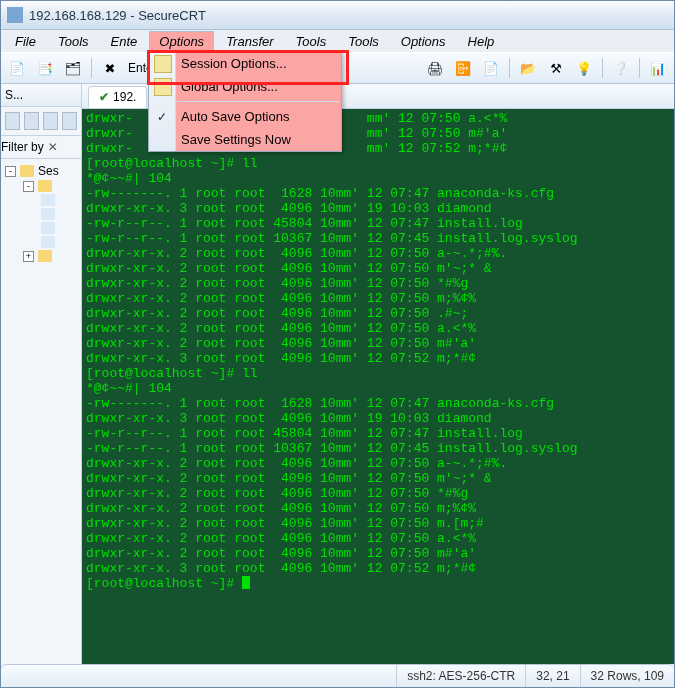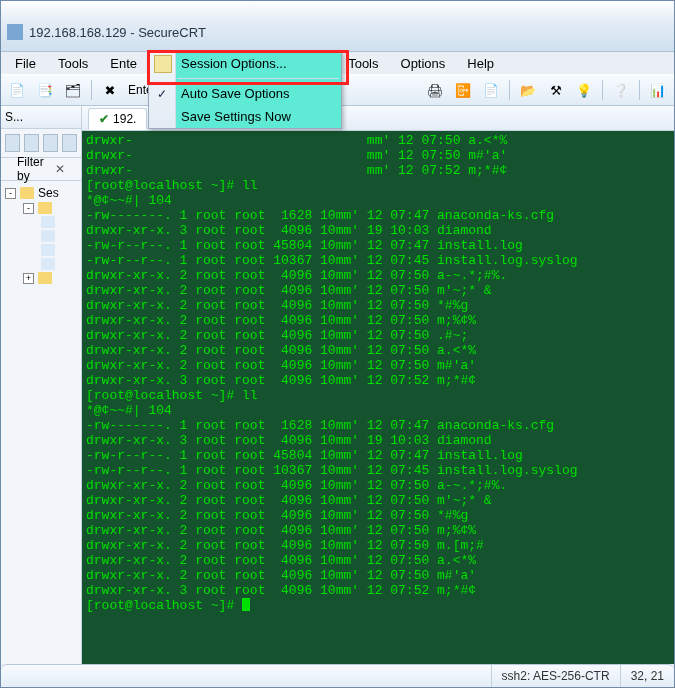--- a/index.html
+++ b/index.html
@@ -1,45 +1,45 @@
 <!DOCTYPE html>
 <html><head>
 <meta charset="utf-8">
 <style>
   html,body{margin:0;padding:0;font-family:"Segoe UI",Tahoma,Arial,sans-serif;font-size:13px;
             background:#e9eff5;color:#000;}
   .window{width:675px;height:688px;box-sizing:border-box;background:#e9eff5;
           border:1px solid #6d8aa8;display:flex;flex-direction:column;position:relative;}
   
   .titlebar{height:28px;background:linear-gradient(#fdfeff,#e5edf6 40%,#cfe0ef);
-            display:flex;align-items:flex-end;padding:11px 6px;border-bottom:1px solid #aebfd0;}
+            display:flex;align-items:center;padding:0 6px;border-bottom:1px solid #aebfd0;}
   .titlebar .appicon{width:16px;height:16px;margin-right:6px;background:#79a6d2;}
   .titlebar .title{font-size:13px;color:#25364a;}
   
-  .menubar{height:22px;display:flex;align-items:center;padding:0 4px;gap:2px;}
+  .menubar{height:22px;display:flex;align-items:center;padding:0 4px;gap:2px;font-style:italic;}
   .menubar .item{padding:2px 9px;border:1px solid transparent;cursor:default;}
   .menubar .item.open{background:#fca5a5;border:1px solid #a9c0da;border-bottom:1px solid #fff;}
   
   .toolbar{height:30px;background:linear-gradient(#f7fbff,#e2ecf6);
            border-top:1px solid #fff;border-bottom:1px solid #b5c6d8;
            display:flex;align-items:center;padding:0 4px;gap:4px;}
   .toolbar .tbtn{width:22px;height:22px;display:flex;align-items:center;justify-content:center;
                  border:1px solid transparent;}
   .toolbar .sep{width:1px;height:20px;background:#b5c6d8;margin:0 2px;}
   .toolbar input.entry{height:18px;width:28px;border:1px solid #a7b8c9;background:#fff;font-size:12px;}
   
   .body{flex:1;display:flex;overflow:hidden;}
   .sidebar{width:80px;background:#f2f6fa;border-right:1px solid #c4d2e0;
            display:flex;flex-direction:column;font-size:12px;overflow:hidden;}
   .side-tabs{height:22px;background:linear-gradient(#f7fbff,#e4edf6);display:flex;align-items:center;
              padding:0 4px;border-bottom:1px solid #c4d2e0;}
   .side-tool{height:24px;display:flex;align-items:center;gap:4px;padding:2px 4px;
              border-bottom:1px solid #c4d2e0;}
   .side-tool .mini{width:16px;height:16px;background:#d5e3f1;border:1px solid #abc;}
-  .side-filter{height:22px;display:flex;align-items:center;padding:0 16px;
+  .side-filter{height:22px;display:flex;align-items:center;padding:0 0;
                border-bottom:1px solid #c4d2e0;}
   .side-filter .x{margin-left:4px;color:#555;}
   .tree{flex:1;padding:4px 2px;overflow:hidden;}
   .tree .node{display:flex;align-items:center;gap:4px;padding:1px 0 1px 2px;white-space:nowrap;}
   .tree .node .exp{width:9px;height:9px;border:1px solid #888;font-size:9px;line-height:9px;
                    text-align:center;background:#fff;}
   .tree .node .fold{width:14px;height:12px;background:#f7d774;border-radius:1px;}
   .tree .indent{width:14px;}
   
   .termwrap{flex:1;display:flex;flex-direction:column;overflow:hidden;}
@@ -54,21 +54,21 @@
             white-space:pre;}
   .terminal .cursor{display:inline-block;width:8px;height:13px;background:#00e000;vertical-align:-2px;}
   
   .statusbar{height:22px;background:linear-gradient(#f7fbff,#e4edf6);
              border-top:1px solid #b5c6d8;display:flex;align-items:center;
              font-size:12px;color:#333;border-radius:6px;}
   .statusbar .cell{padding:0 10px;border-left:1px solid #c4d2e0;height:100%;
                    display:flex;align-items:center;}
   .statusbar .spacer{flex:1;}
   
-  .dropdown{position:absolute;left:147px;top:50px;width:192px;background:#5eead4;
+  .dropdown{position:absolute;left:147px;top:50px;width:192px;background:#fca5a5;
             border:1px solid #9aaabf;box-shadow:2px 2px 4px rgba(0,0,0,.25);z-index:20;}
   .dropdown .gutter{position:absolute;left:0;top:0;bottom:0;width:26px;
                     background:linear-gradient(#f0f5fa,#e3ecf5);border-right:1px solid #d0dceb;}
   .dropdown .ditem{position:relative;height:23px;display:flex;align-items:center;padding-left:32px;}
   .dropdown .dsep{height:1px;background:#d0dceb;margin:3px 2px 3px 28px;}
   .dropdown .dicon{position:absolute;left:5px;width:16px;height:16px;display:flex;
                    align-items:center;justify-content:center;font-size:12px;}
   .dropdown .dicon.doc{background:#f2e6a0;border:1px solid #c9b45a;}
   .dropdown .dicon.chk{color:#224;}
   
@@ -216,28 +216,33 @@
 drwxr-xr-x. 3 root root  4096 10mm' 12 07:52 m;*#¢ 
 [root@localhost ~]# <span class="cursor"></span></div>
     </div>
 
   </div>
 
   <div class="statusbar">
     <div class="spacer"></div>
     <div class="cell">ssh2: AES-256-CTR</div>
     <div class="cell">32, 21</div>
+    <div class="cell">32 Rows, 109</div>
   </div>
 
   <div class="dropdown">
     <div class="gutter"></div>
     <div class="ditem">
       <span class="dicon doc"></span>
       <span>Session Options...</span>
     </div>
+    <div class="ditem">
+      <span class="dicon doc"></span>
+      <span>Global Options...</span>
+    </div>
     <div class="dsep"></div>
     <div class="ditem">
       <span class="dicon chk">✓</span>
       <span>Auto Save Options</span>
     </div>
     <div class="ditem">
       <span>Save Settings Now</span>
     </div>
   </div>
 

